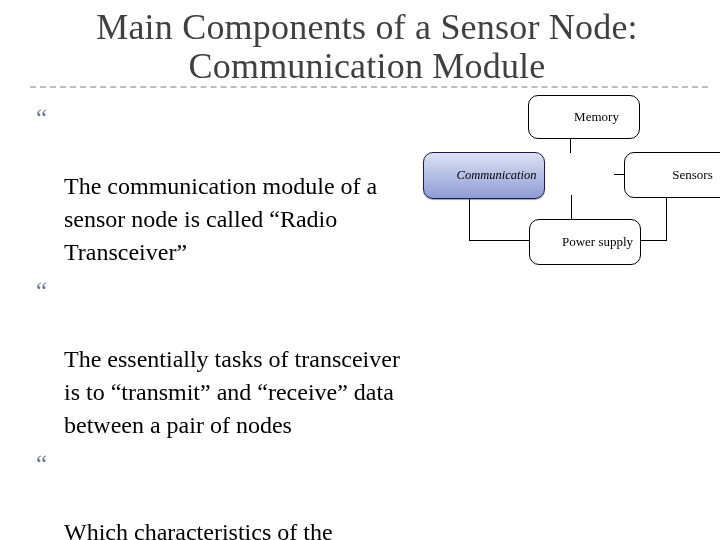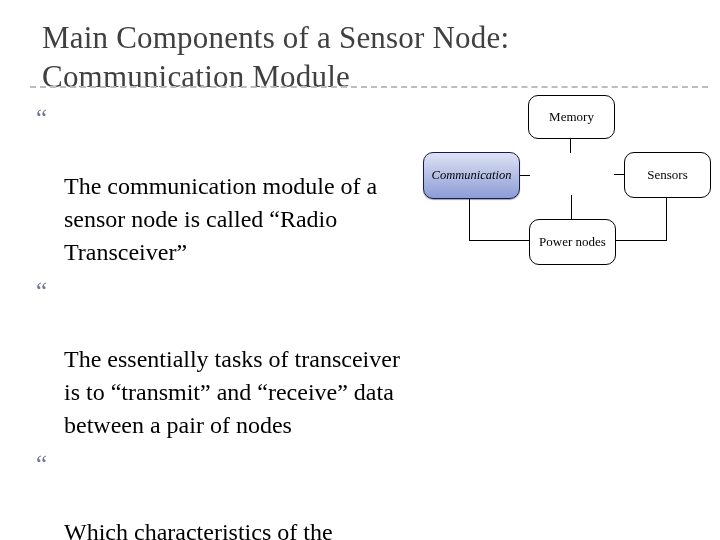--- a/index.html
+++ b/index.html
@@ -7,23 +7,23 @@
     width:720px;height:540px;position:relative;overflow:hidden;
     background:#ffffff;
     font-family:"Liberation Serif","DejaVu Serif",serif;
     --hl-top:#dde2f4;--hl-bottom:#8c9cd6;--box-border:#1b1b4b;
     --bullet-color:#6b7a90;--title-color:#404040;--sep-color:#bdbdbd;
   }
   .slide{position:absolute;inset:0;}
 
   
   .title{
-    position:absolute;left:42px;top:18px;width:650px;
-    font-size:31px;line-height:39px;color:var(--title-color);
-    white-space:pre-line;letter-spacing:0.2px;
+    position:absolute;left:42px;top:8px;width:650px;
+    font-size:36px;line-height:39px;color:var(--title-color);
+    white-space:pre-line;letter-spacing:0.2px;text-align:center;
   }
   .separator{
     position:absolute;left:30px;top:86px;width:678px;height:0;
     border-top:2px dashed var(--sep-color);
   }
 
   
   .content{position:absolute;left:36px;top:104px;width:424px;color:#000;}
   .bullet-item{
     position:relative;padding-left:28px;margin-bottom:8px;
@@ -32,21 +32,21 @@
   .bullet-glyph{
     position:absolute;left:0;top:1px;color:var(--bullet-color);
     font-size:25px;line-height:1;font-family:"Liberation Serif",serif;
   }
 
   
   .diagram{position:absolute;inset:0;pointer-events:none;}
   .node{
     position:absolute;display:flex;align-items:center;justify-content:center;
     background:#ffffff;border:1px solid #000;border-radius:10px;
-    font-size:13px;color:#000;text-align:center;
+    font-size:13px;color:#000;text-align:center;padding-left:25px;
   }
   .node-memory{left:528px;top:95px;width:85px;height:42px;}
   .node-communication{
     left:423px;top:152px;width:95px;height:45px;font-size:12.5px;
     background:linear-gradient(to bottom,var(--hl-top) 0%,var(--hl-bottom) 100%);
     border:1px solid var(--box-border);
     box-shadow:0 1px 1px rgba(40,40,90,0.45);
     font-style:italic;
   }
   .node-controller{left:530px;top:152px;width:84px;height:43px;}
@@ -99,16 +99,16 @@
     <div class="conn conn-ctrl-sens"></div>
     <div class="conn conn-ctrl-pow"></div>
     <div class="conn conn-comm-down"></div>
     <div class="conn conn-comm-pow"></div>
     <div class="conn conn-sens-down"></div>
     <div class="conn conn-sens-pow"></div>
 
     <div class="node node-memory">Memory</div>
     <div class="node node-communication">Communication</div>
     <div class="node node-sensors">Sensors</div>
-    <div class="node node-power">Power nodes</div>
+    <div class="node node-power">Power supply</div>
   </div>
 
 </div>
 
 </body></html>

